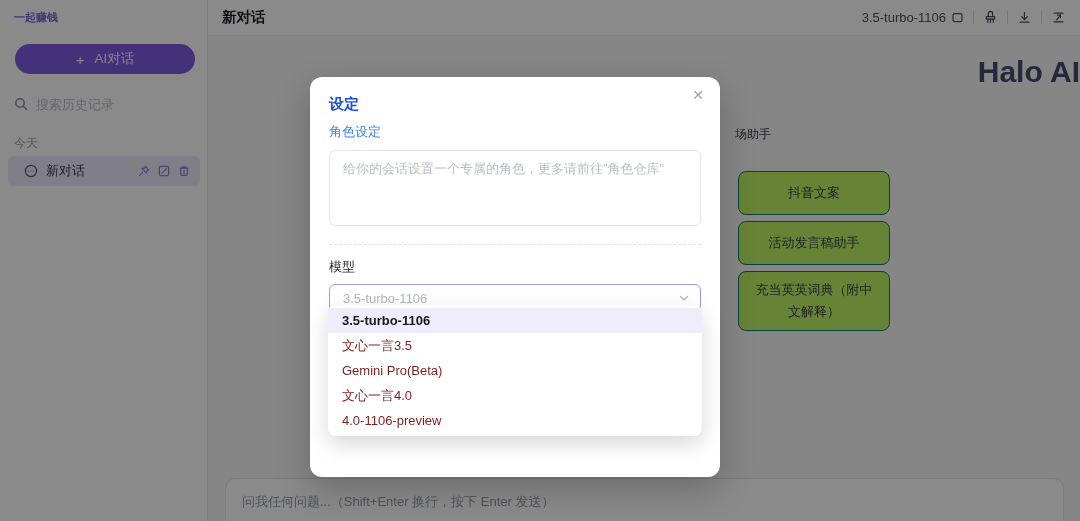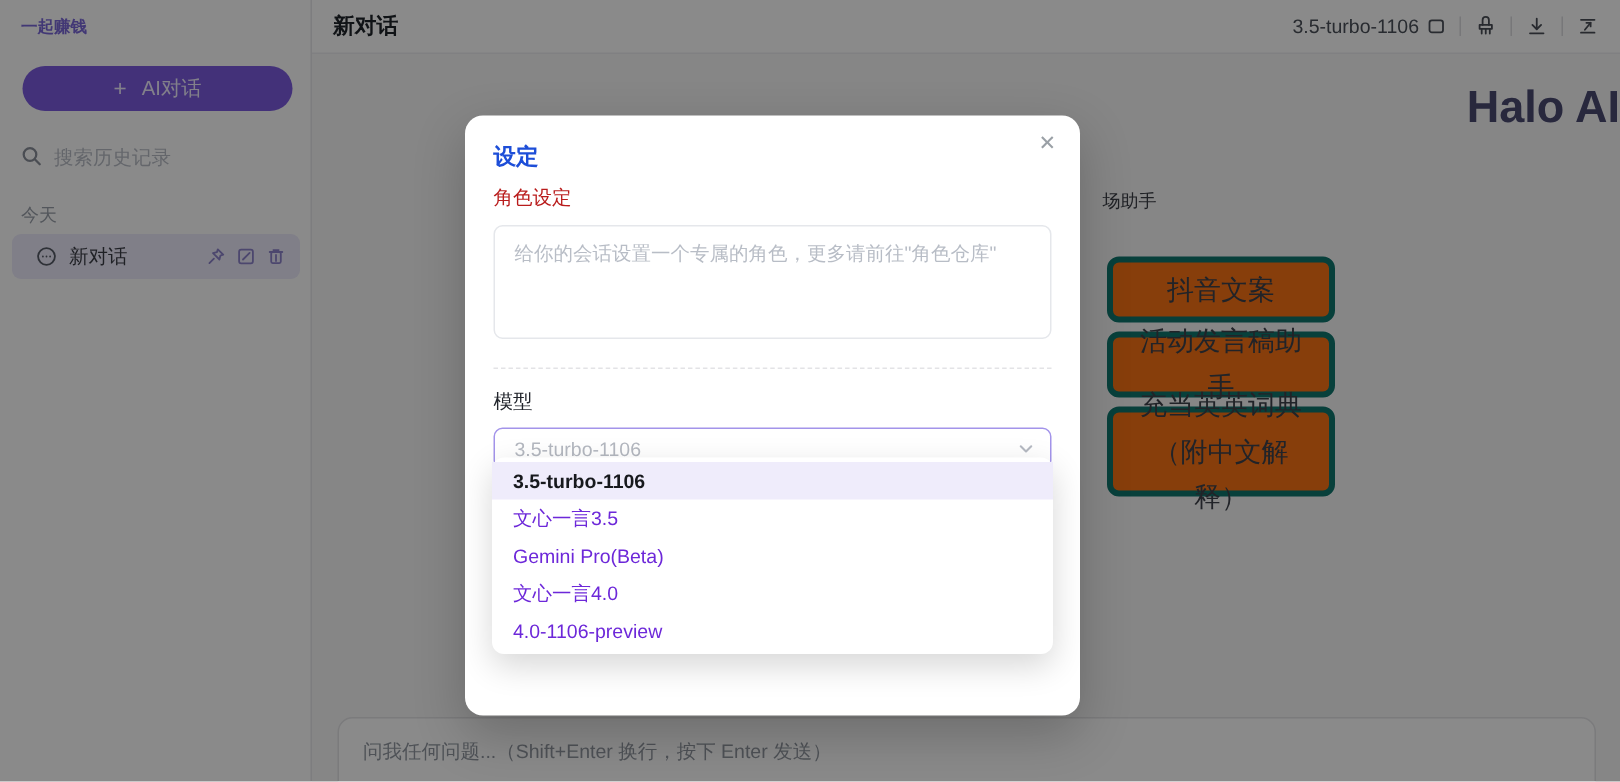--- a/index.html
+++ b/index.html
@@ -28,44 +28,44 @@
   .tb-title { font-size:14.5px; font-weight:700; color:#1f2329; }
   .tb-right { display:flex; align-items:center; gap:9px; }
   .tb-model { font-size:13px; color:#4b5059; display:flex; align-items:center; gap:5px; cursor:pointer; }
   .tb-sep { width:1px; height:13px; background:#dcdce0; }
   .tb-icon { cursor:pointer; }
 
   
   .content { position:absolute; left:208px; top:36px; width:872px; height:485px; background:#f7f7f8; z-index:1; }
   .hero-title { position:absolute; left:208px; top:55px; width:872px; text-align:right; font-size:30px; font-weight:700; color:#4a4a72; z-index:1; }
   .hero-sub { position:absolute; left:735px; top:126px; font-size:12px; color:#3c3f46; z-index:1; }
-  .prompt-btn { position:absolute; left:738px; width:152px; background:#f97316; border:4px solid #0f766e; border-radius:8px; display:flex; align-items:center; justify-content:center; text-align:center; font-size:18px; color:#3e424a; padding:4px 12px; line-height:1.7; cursor:pointer; z-index:1; }
+  .prompt-btn { position:absolute; left:738px; width:152px; background:#bef264; border:1px solid #0f766e; border-radius:8px; display:flex; align-items:center; justify-content:center; text-align:center; font-size:13px; color:#3e424a; padding:4px 12px; line-height:1.7; cursor:pointer; z-index:1; }
   .pb-0 { top:171px; height:44px; }
   .pb-1 { top:221px; height:44px; }
   .pb-2 { top:271px; height:60px; }
   .composer { position:absolute; left:225px; top:478px; width:839px; height:56px; background:#ffffff; border:1px solid #e3e3e6; border-radius:10px; z-index:1; padding:13px 16px; }
   .composer input { width:100%; border:none; outline:none; background:transparent; font-size:13px; color:#333; font-family:inherit; }
   .composer input::placeholder { color:#9298a1; }
 
   
   .overlay { position:absolute; inset:0; background:rgba(0,0,0,0.46); z-index:10; }
   .modal { position:absolute; left:310px; top:77px; width:410px; height:400px; background:#ffffff; border-radius:12px; box-shadow:0 12px 34px rgba(0,0,0,0.22); z-index:20; padding:16px 19px; }
   .modal-close { position:absolute; top:7px; right:12px; font-size:14px; color:#9aa0a6; cursor:pointer; padding:4px; line-height:1; }
   .modal-title { font-size:15px; font-weight:700; color:#1d4ed8; margin-top:2px; }
-  .field-label { font-size:13px; color:#b91c1c; margin-top:9px; }
+  .field-label { font-size:13px; color:#3b82f6; margin-top:9px; }
   .role-textarea { margin-top:9px; width:372px; height:76px; border:1px solid #e5e7eb; border-radius:6px; resize:none; padding:9px 13px; font-size:13px; font-family:inherit; color:#333; outline:none; }
   .role-textarea::placeholder { color:#b8bdc6; }
   .dashed-sep { margin-top:14px; border-top:1px dashed #e3e3e6; height:0; }
   .model-label { font-size:13px; color:#23262d; margin-top:13px; }
   .model-select { margin-top:8px; width:372px; height:28px; border:1px solid #a394ea; border-radius:6px; display:flex; align-items:center; justify-content:space-between; padding:0 10px 0 13px; cursor:pointer; }
   .model-select .value { font-size:13px; color:#b4b8c0; }
 
   
   .dropdown { position:absolute; left:328px; top:305px; width:374px; background:#ffffff; border-radius:8px; box-shadow:0 8px 22px rgba(0,0,0,0.16); z-index:30; padding:3px 0; }
-  .option { height:25px; display:flex; align-items:center; padding:0 14px; font-size:13px; color:#6d28d9; cursor:pointer; }
+  .option { height:25px; display:flex; align-items:center; padding:0 14px; font-size:13px; color:#7f1d1d; cursor:pointer; }
   .option.selected { background:#efecfb; font-weight:700; color:#17191d; }
 </style>
 </head>
 <body>
 
 <div class="stage">
 
   <div class="sidebar">
     <div class="sb-head">
       <span class="sb-earn">一起赚钱</span>

